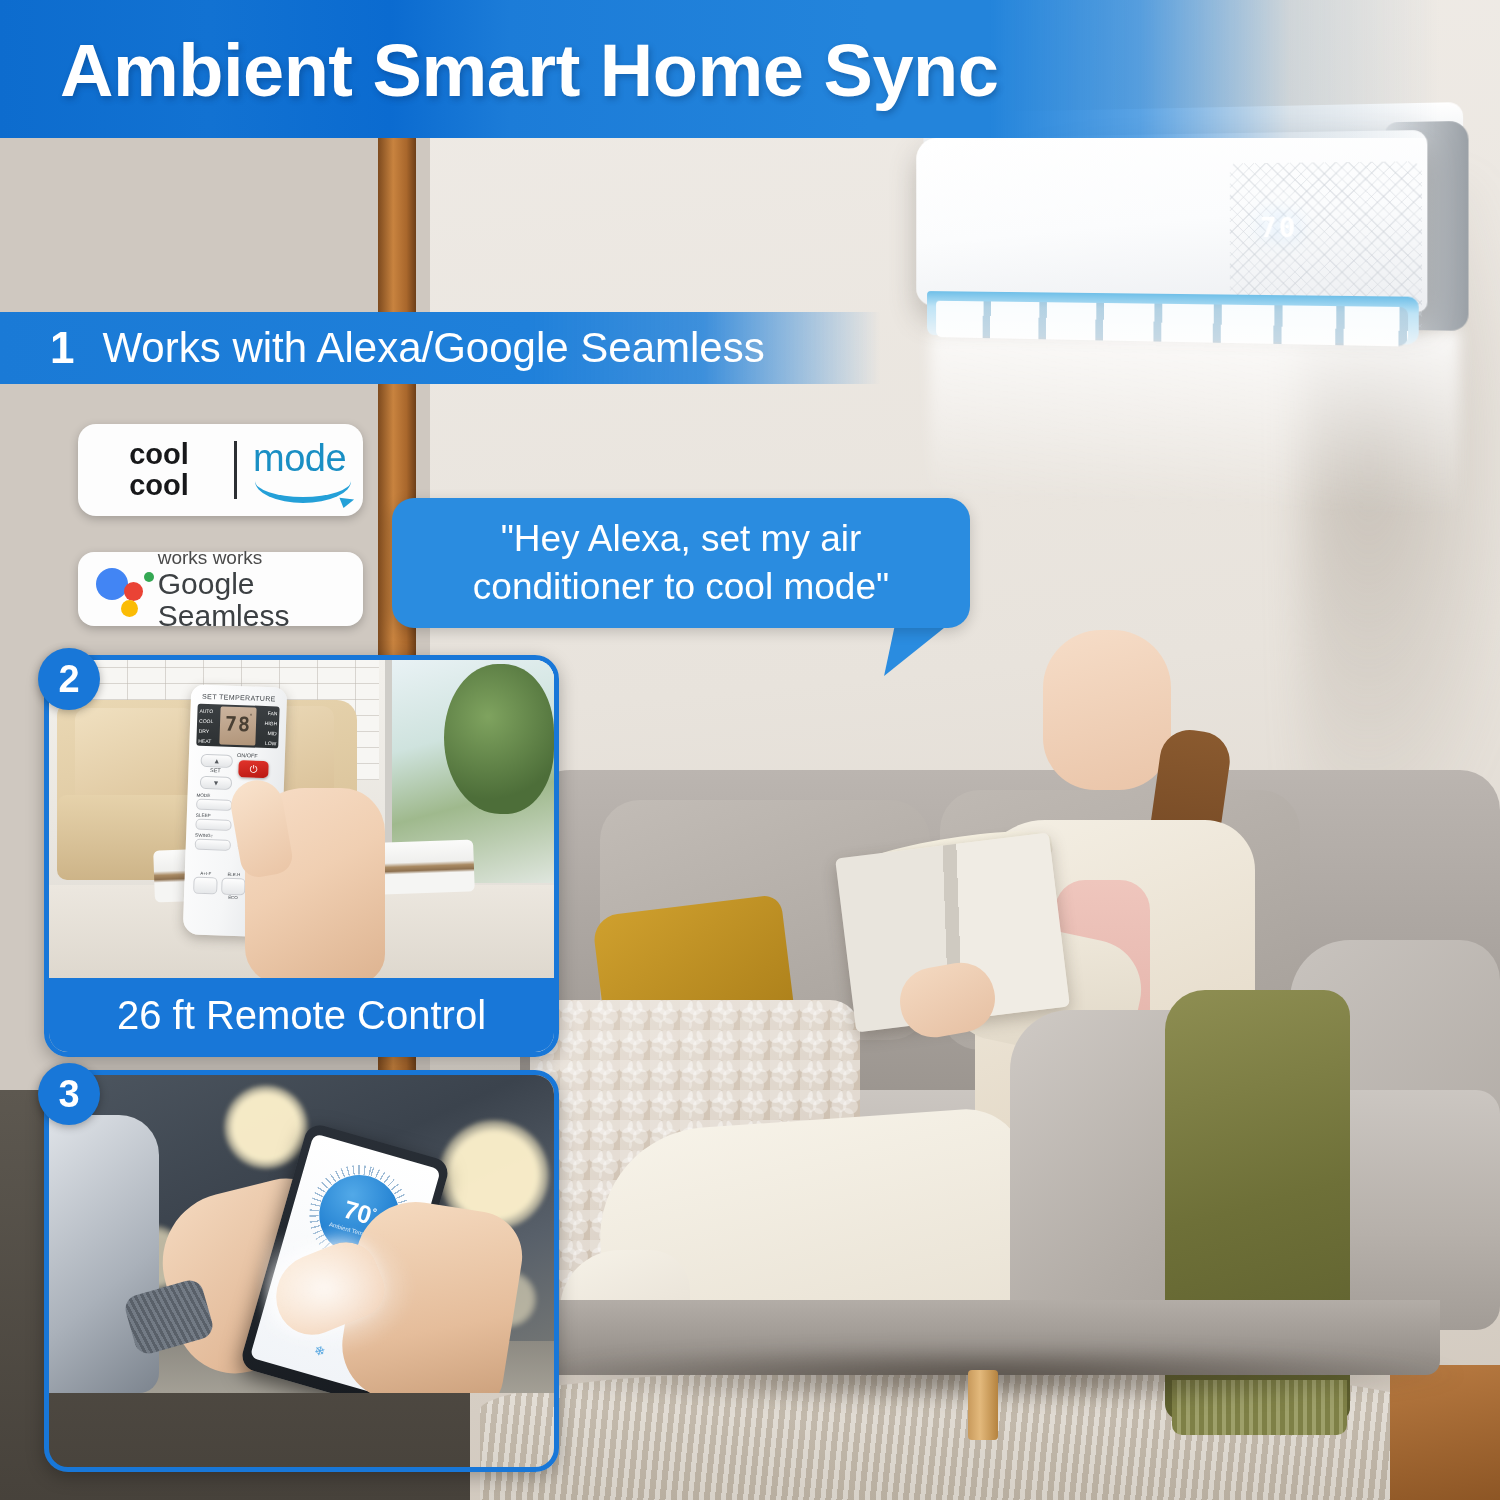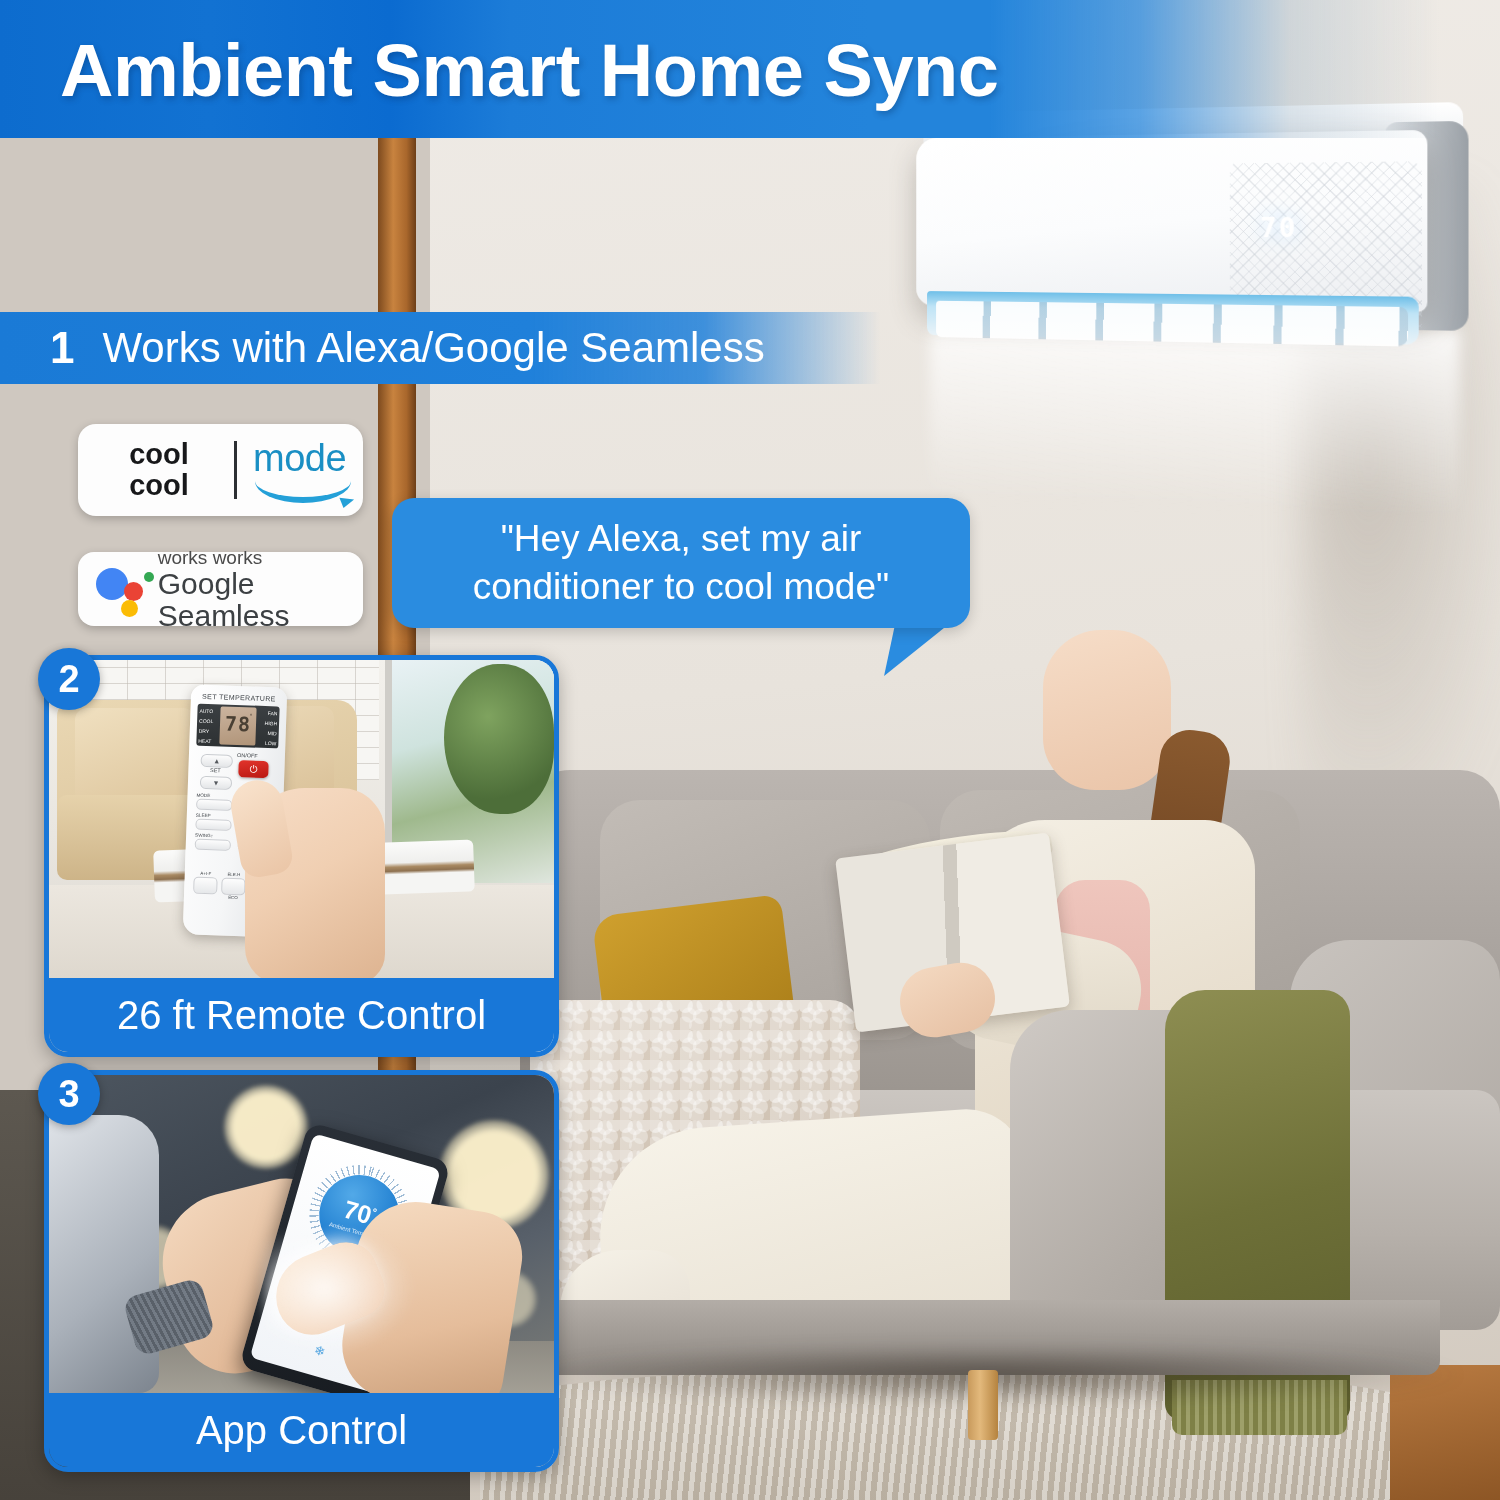--- a/index.html
+++ b/index.html
@@ -869,18 +869,15 @@
           <div class="p3-icon p3-icon-power">⏻</div>
           <div class="p3-icon p3-icon-snow">❄</div>
         </div>
       </div>
 
       <div class="p3-hand-right"></div>
       <div class="p3-finger"></div>
       <div class="p3-glow"></div>
     </div>
 
-    <div class="panel-caption">
-      <span>App Control</span>
-    </div>
   </div>
 
 </div>
 
 </body></html>

